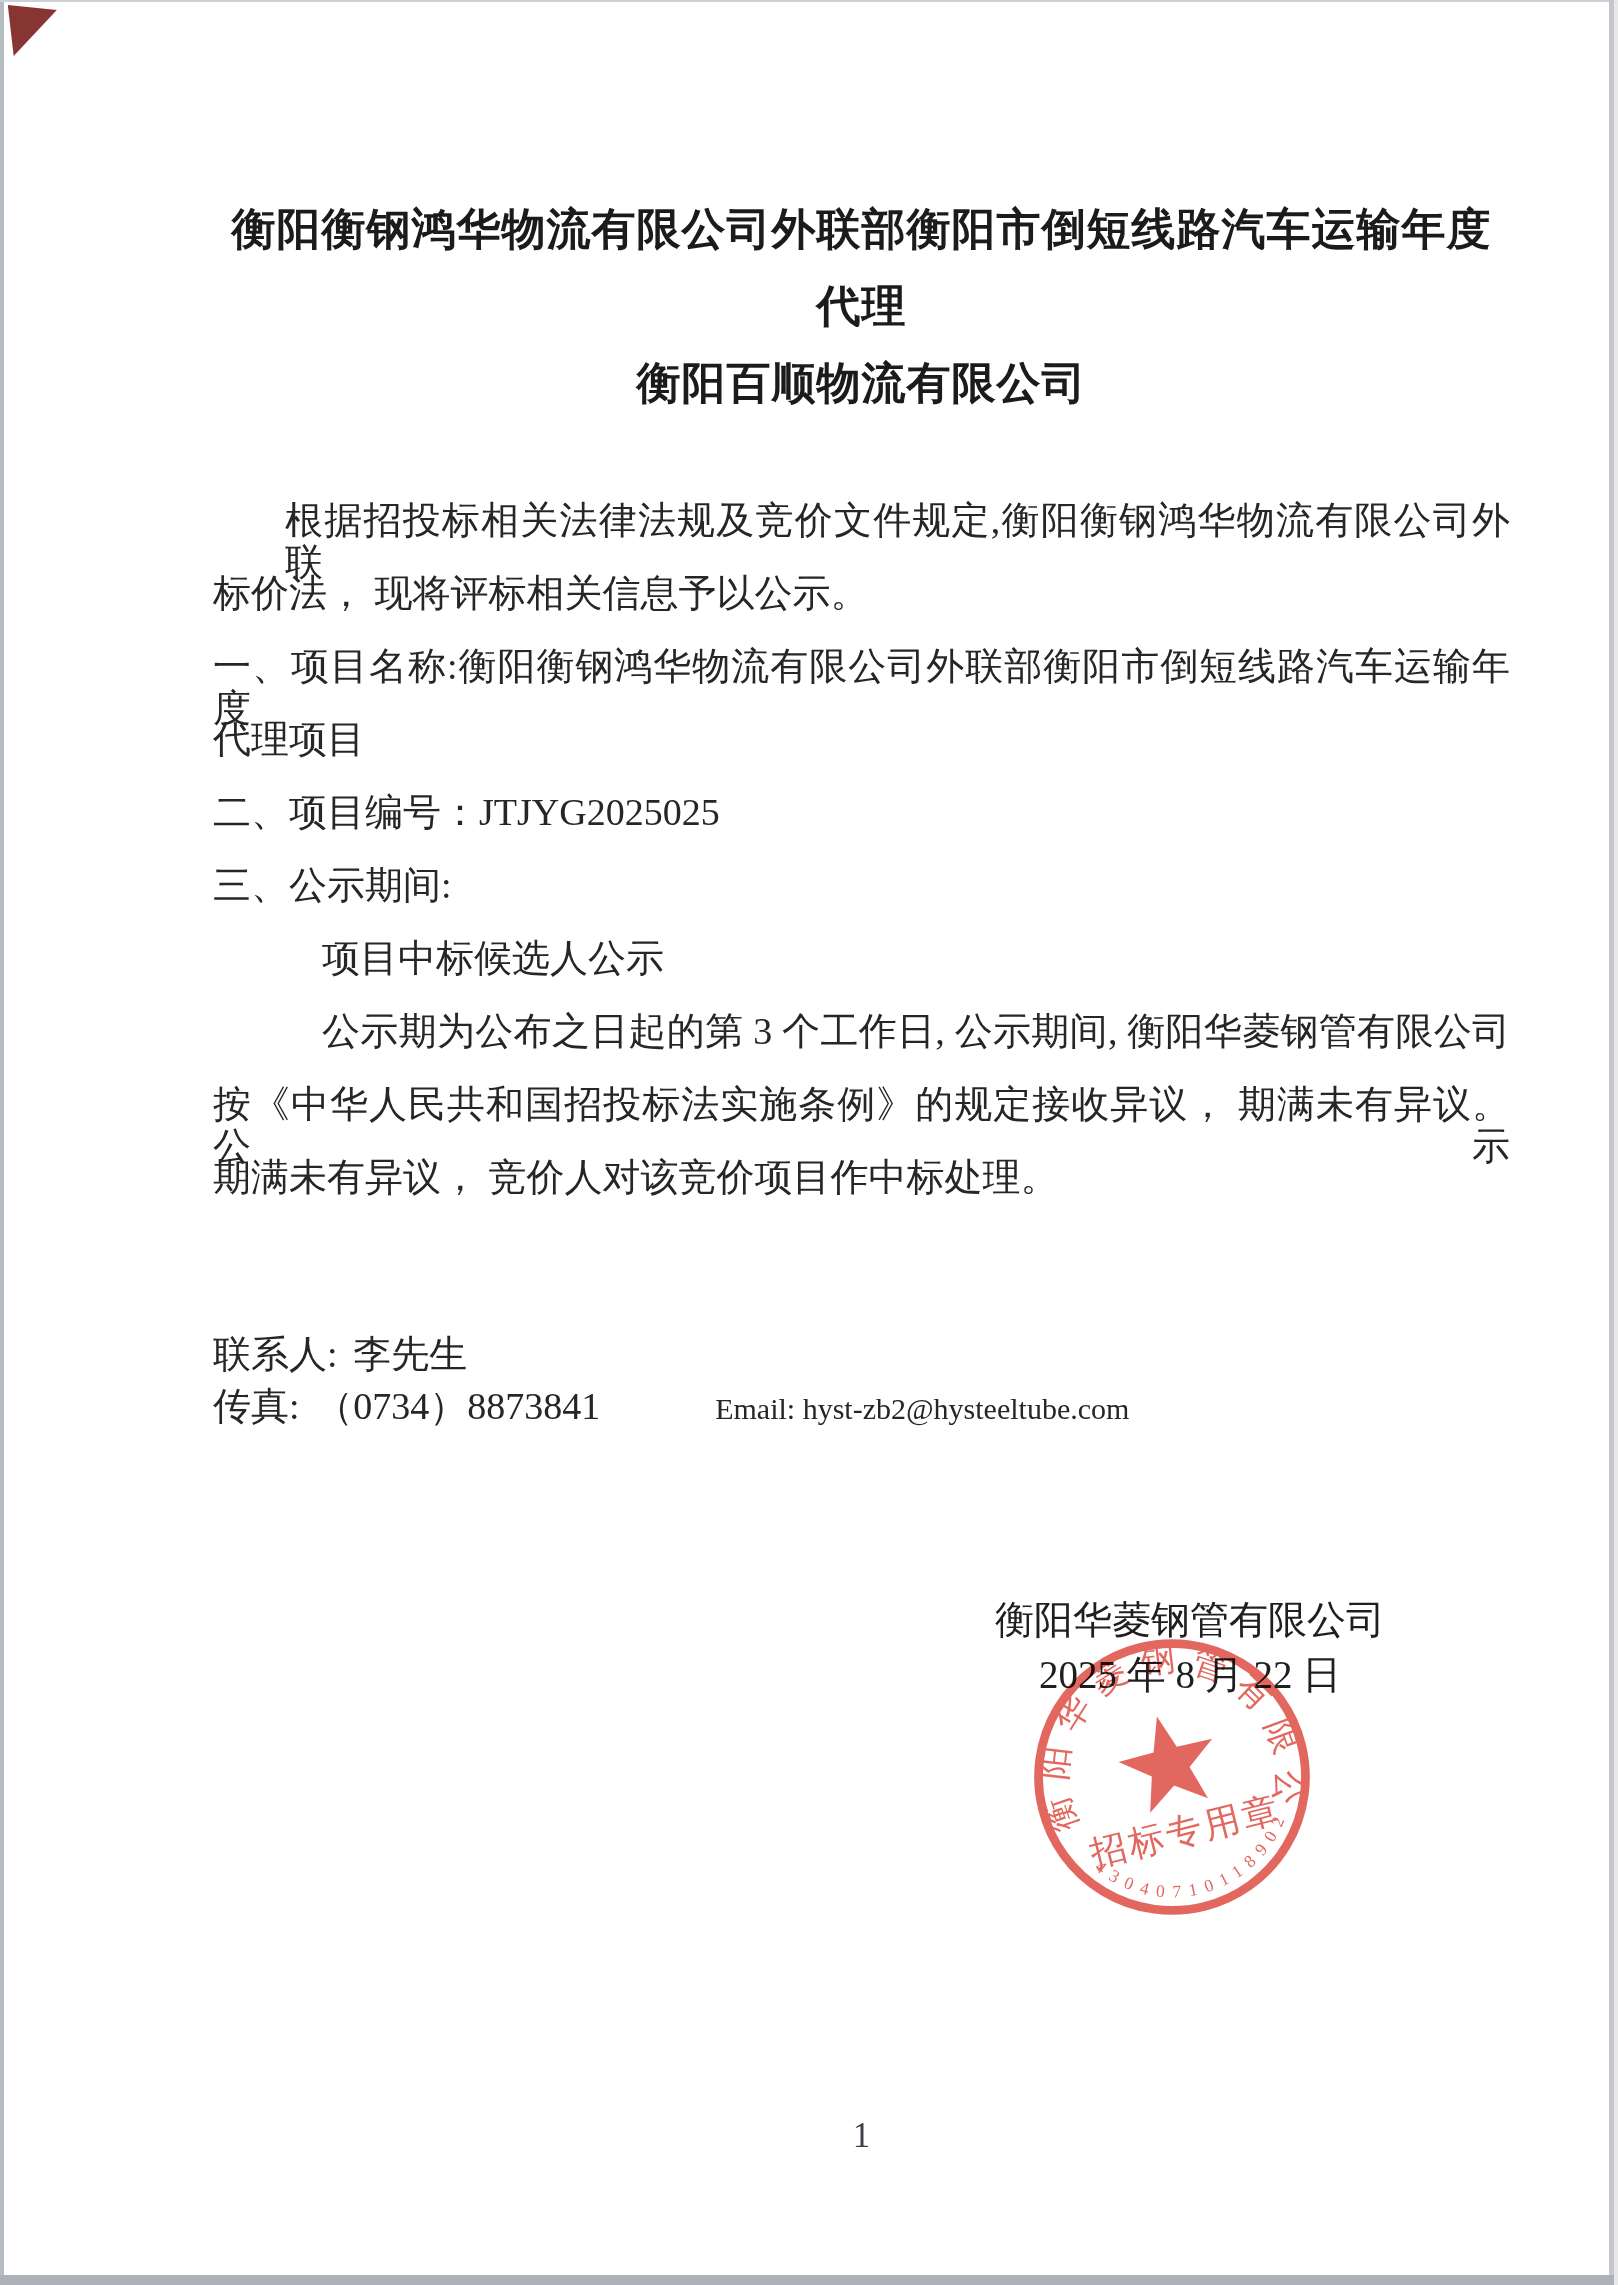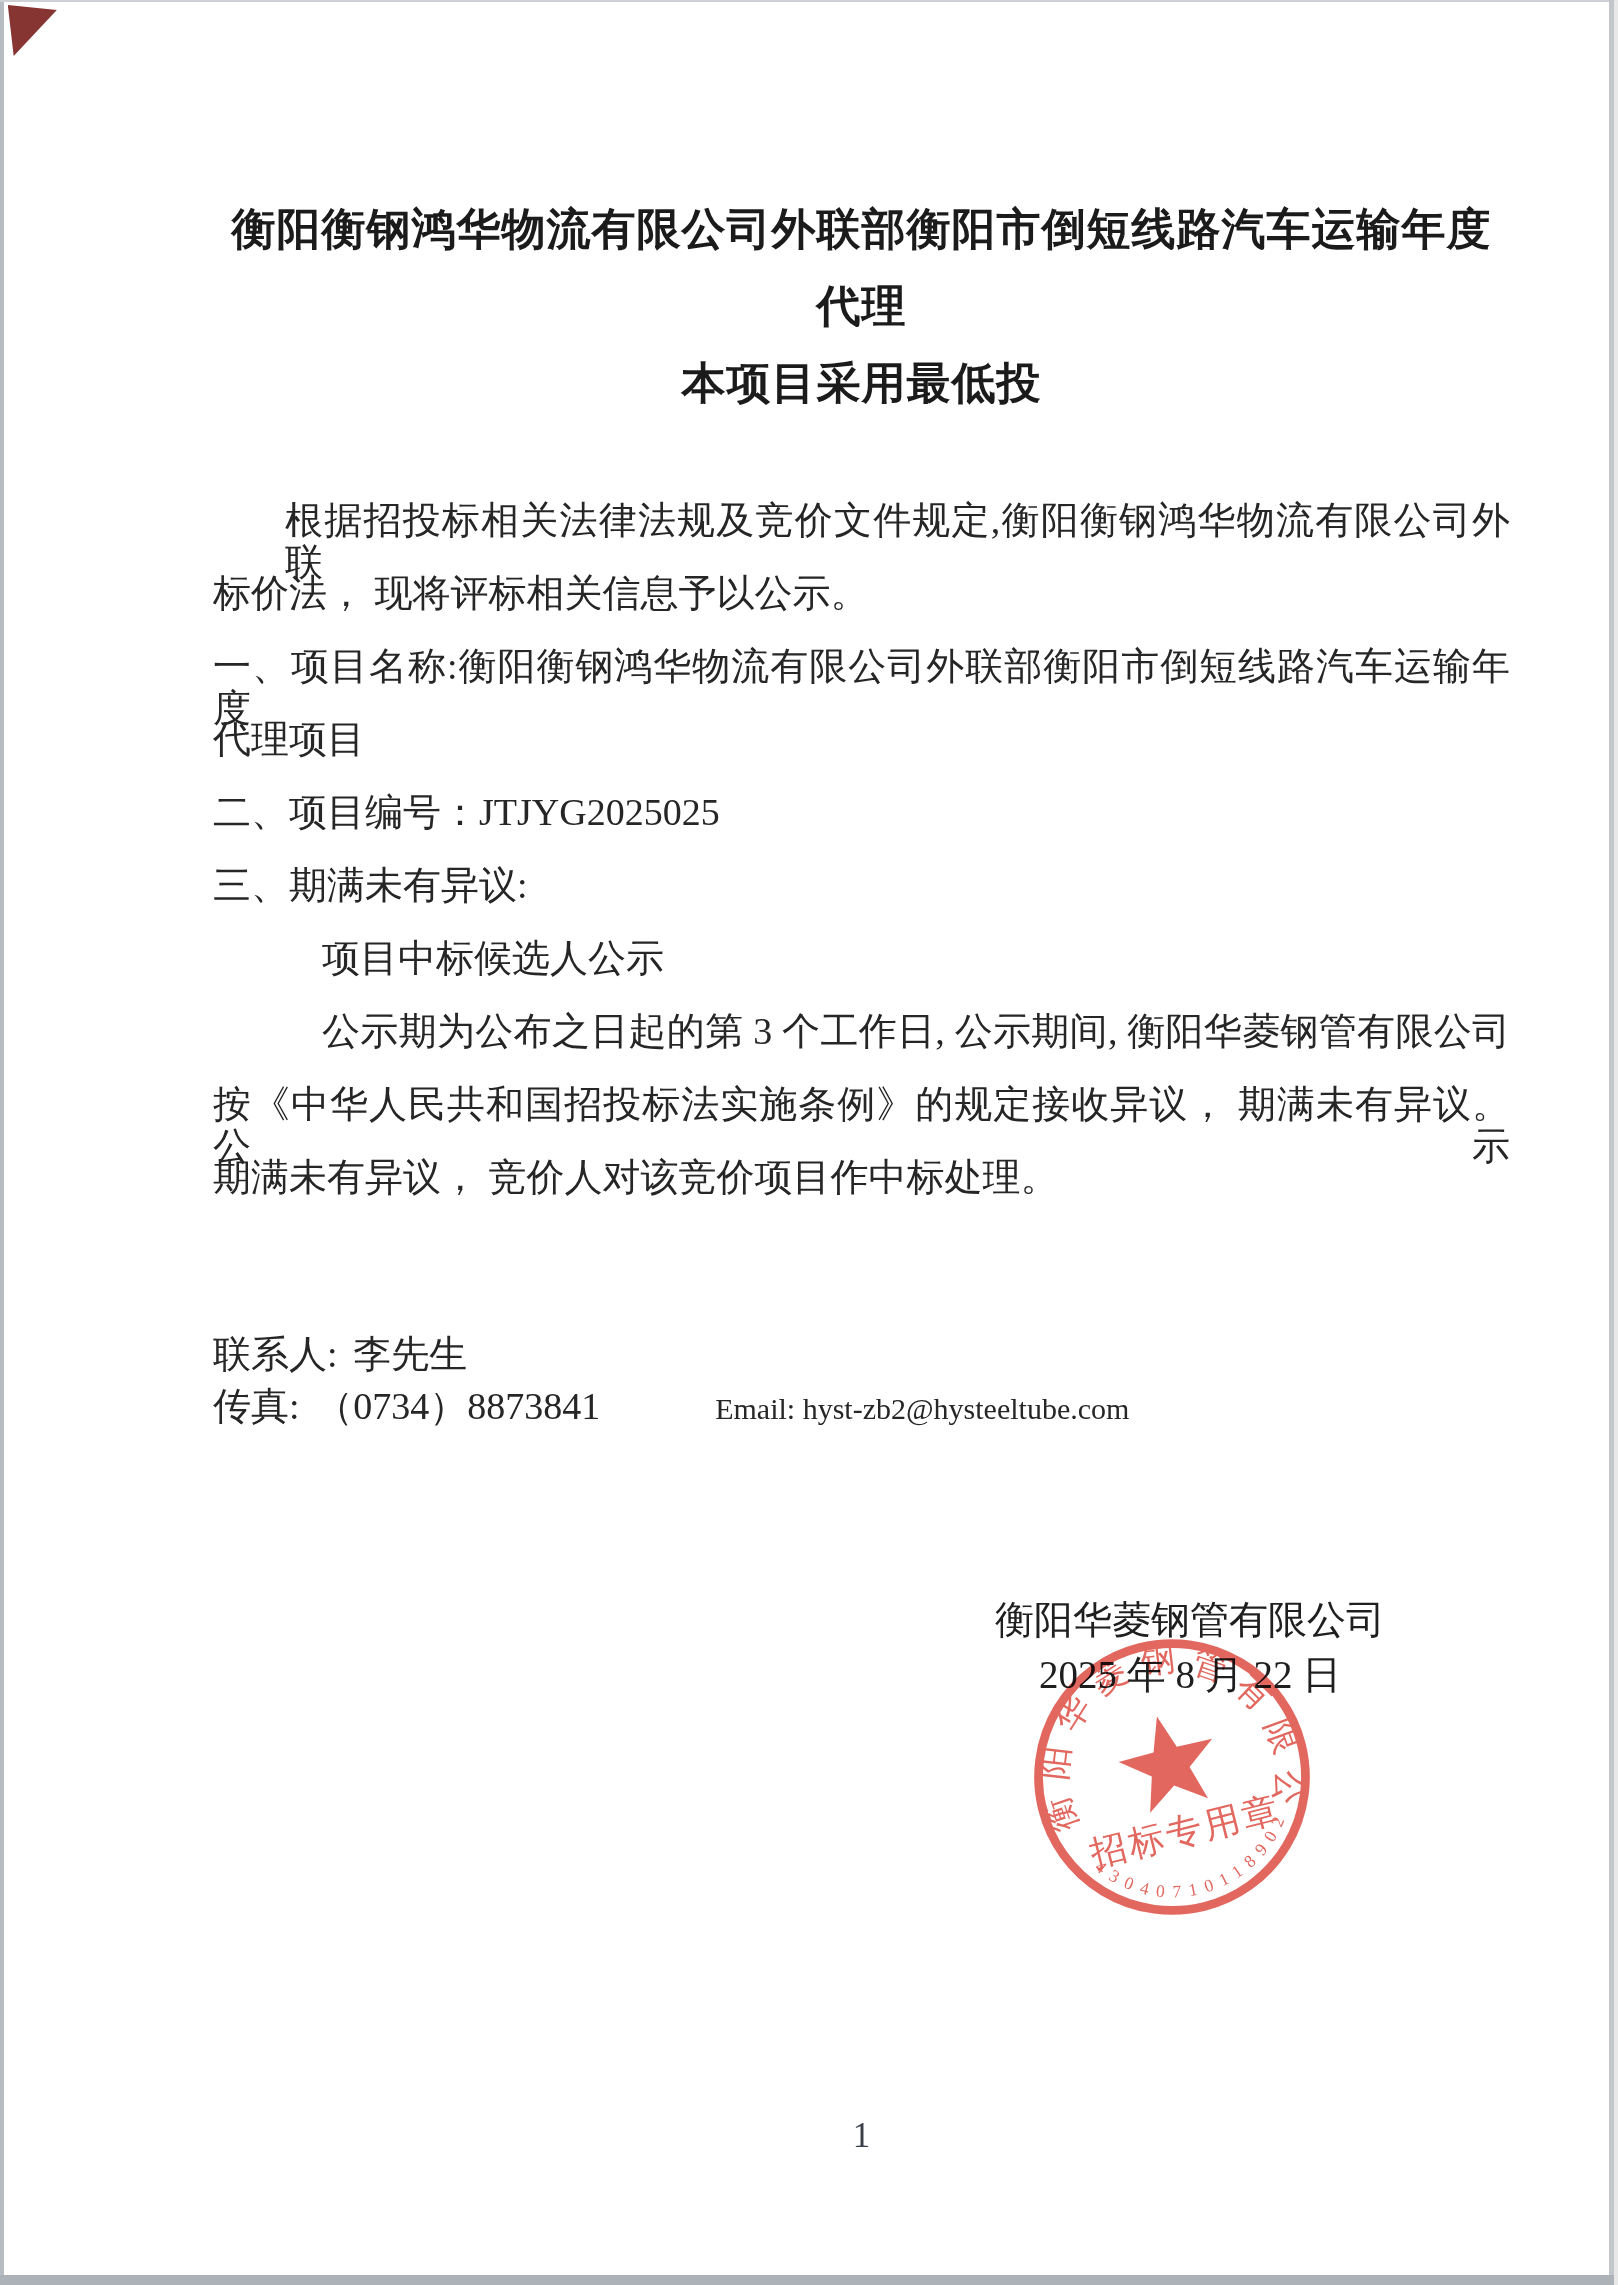--- a/index.html
+++ b/index.html
@@ -53,30 +53,30 @@
 <div id="page">
 
   <div class="edge left"></div>
   <div class="edge top"></div>
   <div class="edge right"></div>
   <div class="edge bottom"></div>
   <div class="corner-mark"></div>
 
   <header class="title">
     <div>衡阳衡钢鸿华物流有限公司外联部衡阳市倒短线路汽车运输年度代理</div>
-    <div>本项目采用最低投</div>
+    <div>衡阳百顺物流有限公司</div>
   </header>
 
   <main class="body-text">
     <div class="bl ind1 j">根据招投标相关法律法规及竞价文件规定,衡阳衡钢鸿华物流有限公司外联</div>
     <div class="bl">标价法， 现将评标相关信息予以公示。</div>
     <div class="bl j">一、项目名称:衡阳衡钢鸿华物流有限公司外联部衡阳市倒短线路汽车运输年度</div>
     <div class="bl">代理项目</div>
     <div class="bl">二、项目编号：JTJYG2025025</div>
-    <div class="bl">三、期满未有异议:</div>
+    <div class="bl">三、公示期间:</div>
     <div class="bl ind2">项目中标候选人公示</div>
     <div class="bl ind2 j">公示期为公布之日起的第 3 个工作日, 公示期间, 衡阳华菱钢管有限公司</div>
     <div class="bl j">按《中华人民共和国招投标法实施条例》的规定接收异议， 期满未有异议。公示</div>
     <div class="bl">期满未有异议， 竞价人对该竞价项目作中标处理。</div>
   </main>
 
   <section class="contact">
     <div class="cl">
       <span>联系人:</span><span class="val">李先生</span>
     </div>

